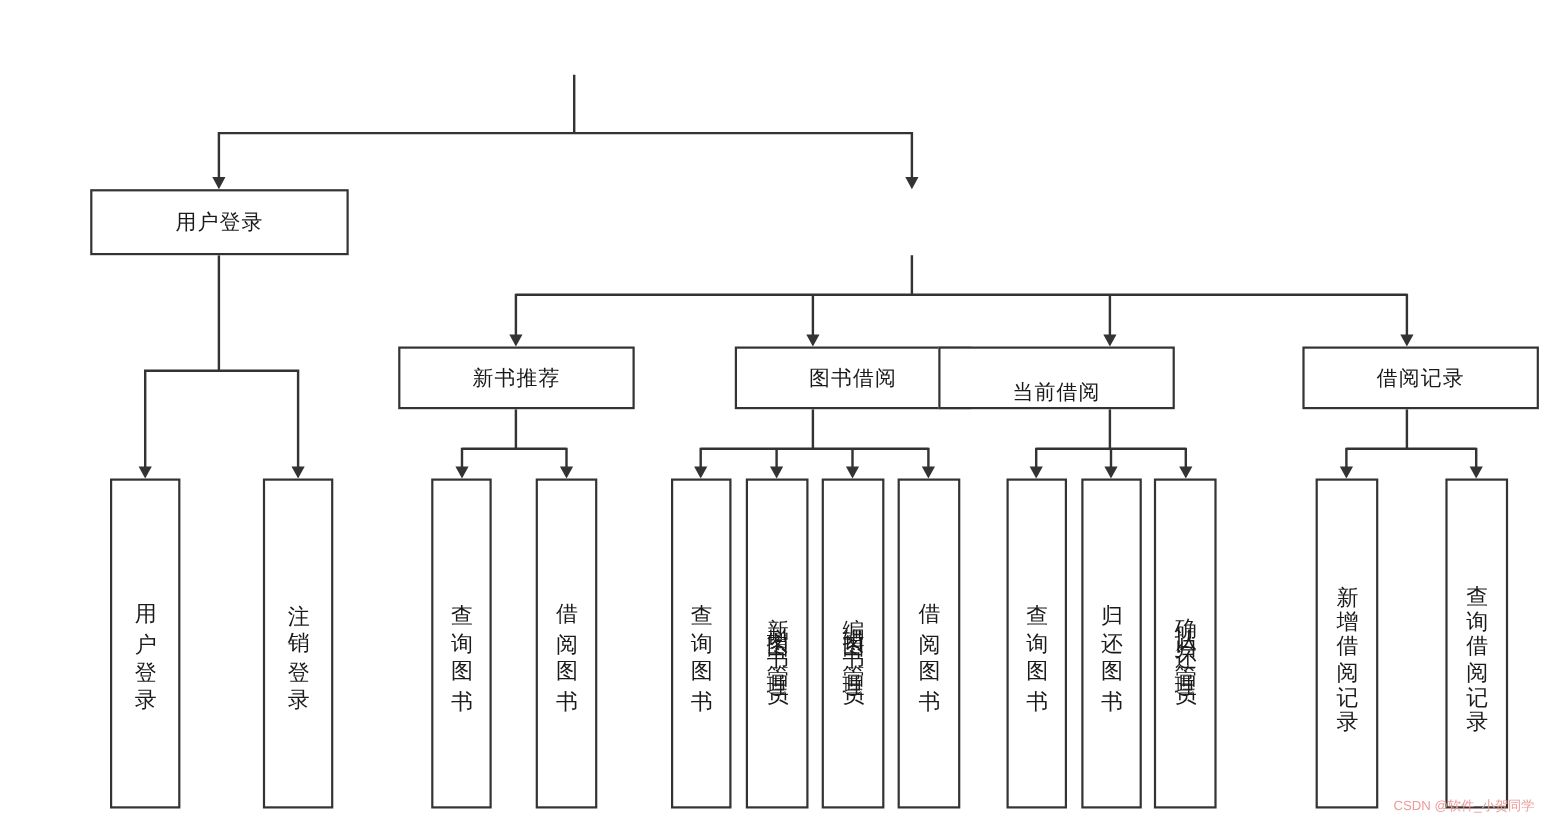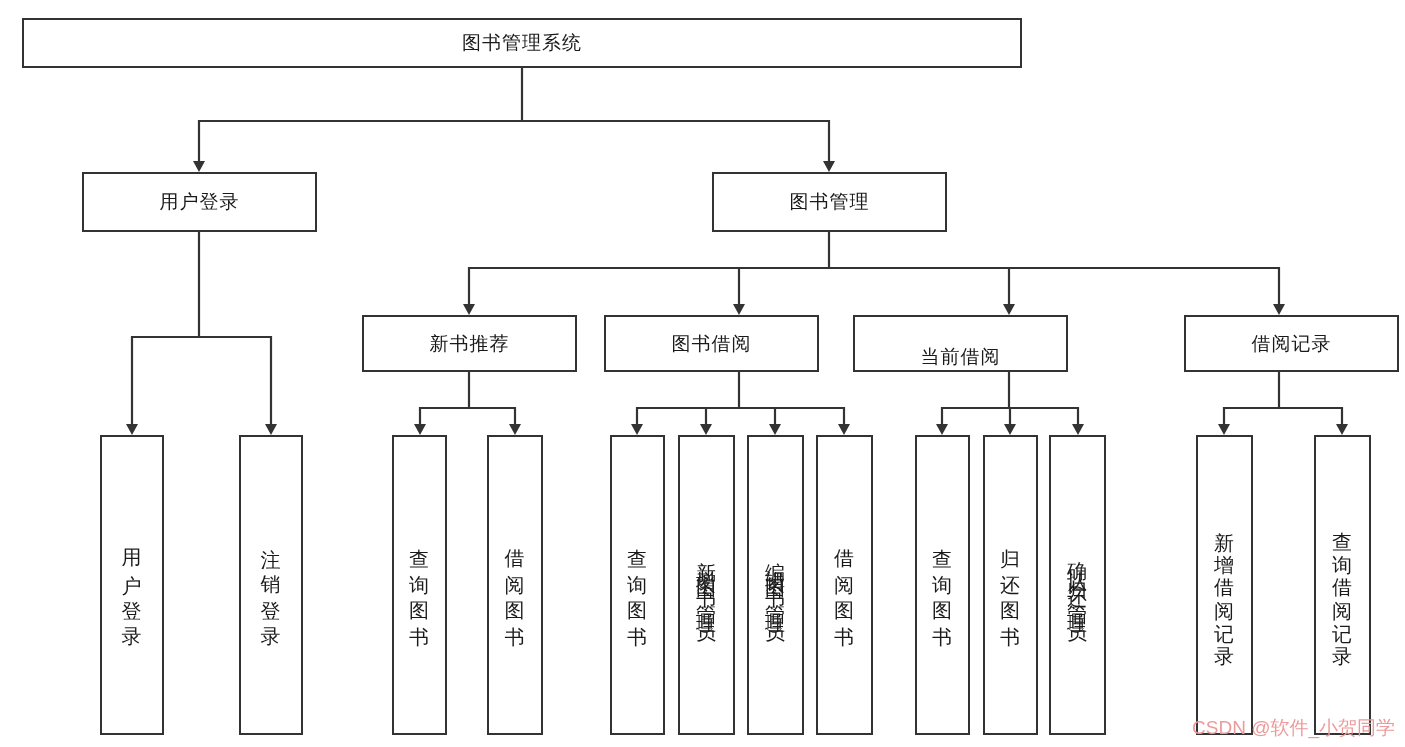--- a/index.html
+++ b/index.html
@@ -33,21 +33,21 @@
     line-height:1;
   }
   svg.connectors{
     position:absolute;
     left:0;top:0;
   }
   .watermark{
     position:absolute;
     right:10px;
     bottom:6px;
-    font-size:19px;
+    font-size:12px;
     color:#ED9A9A;
     white-space:nowrap;
   }
 </style>
 </head>
 <body>
 
 <div class="stage">
 
   <svg class="connectors" width="1405" height="747" viewBox="0 0 1405 747">
@@ -83,35 +83,29 @@
       <polygon points="769,424 781,424 775,435"></polygon>
       <polygon points="838,424 850,424 844,435"></polygon>
       <polygon points="936,424 948,424 942,435"></polygon>
       <polygon points="1004,424 1016,424 1010,435"></polygon>
       <polygon points="1072,424 1084,424 1078,435"></polygon>
       <polygon points="1218,424 1230,424 1224,435"></polygon>
       <polygon points="1336,424 1348,424 1342,435"></polygon>
     </g>
   </svg>
 
-  <div class="node" style="left:22px;top:18px;width:1000px;height:50px;">
-    <span class="hlabel">图书管理系统</span>
-  </div>
 
   <div class="node" style="left:82px;top:172px;width:235px;height:60px;">
     <span class="hlabel">用户登录</span>
-  </div>
-  <div class="node" style="left:712px;top:172px;width:235px;height:60px;">
-    <span class="hlabel">图书管理</span>
   </div>
 
   <div class="node" style="left:362px;top:315px;width:215px;height:57px;text-align:right;">
     <span class="hlabel">新书推荐</span>
   </div>
-  <div class="node" style="left:604px;top:315px;width:215px;height:57px;">
+  <div class="node" style="left:668px;top:315px;width:215px;height:57px;">
     <span class="hlabel">图书借阅</span>
   </div>
   <div class="node" style="left:853px;top:315px;width:215px;height:57px;align-items:flex-end;">
     <span class="hlabel">当前借阅</span>
   </div>
   <div class="node" style="left:1172px;top:315px;width:215px;height:57px;margin-left:12px;">
     <span class="hlabel">借阅记录</span>
   </div>
 
   <div class="node" style="left:100px;top:435px;width:64px;height:300px;">

